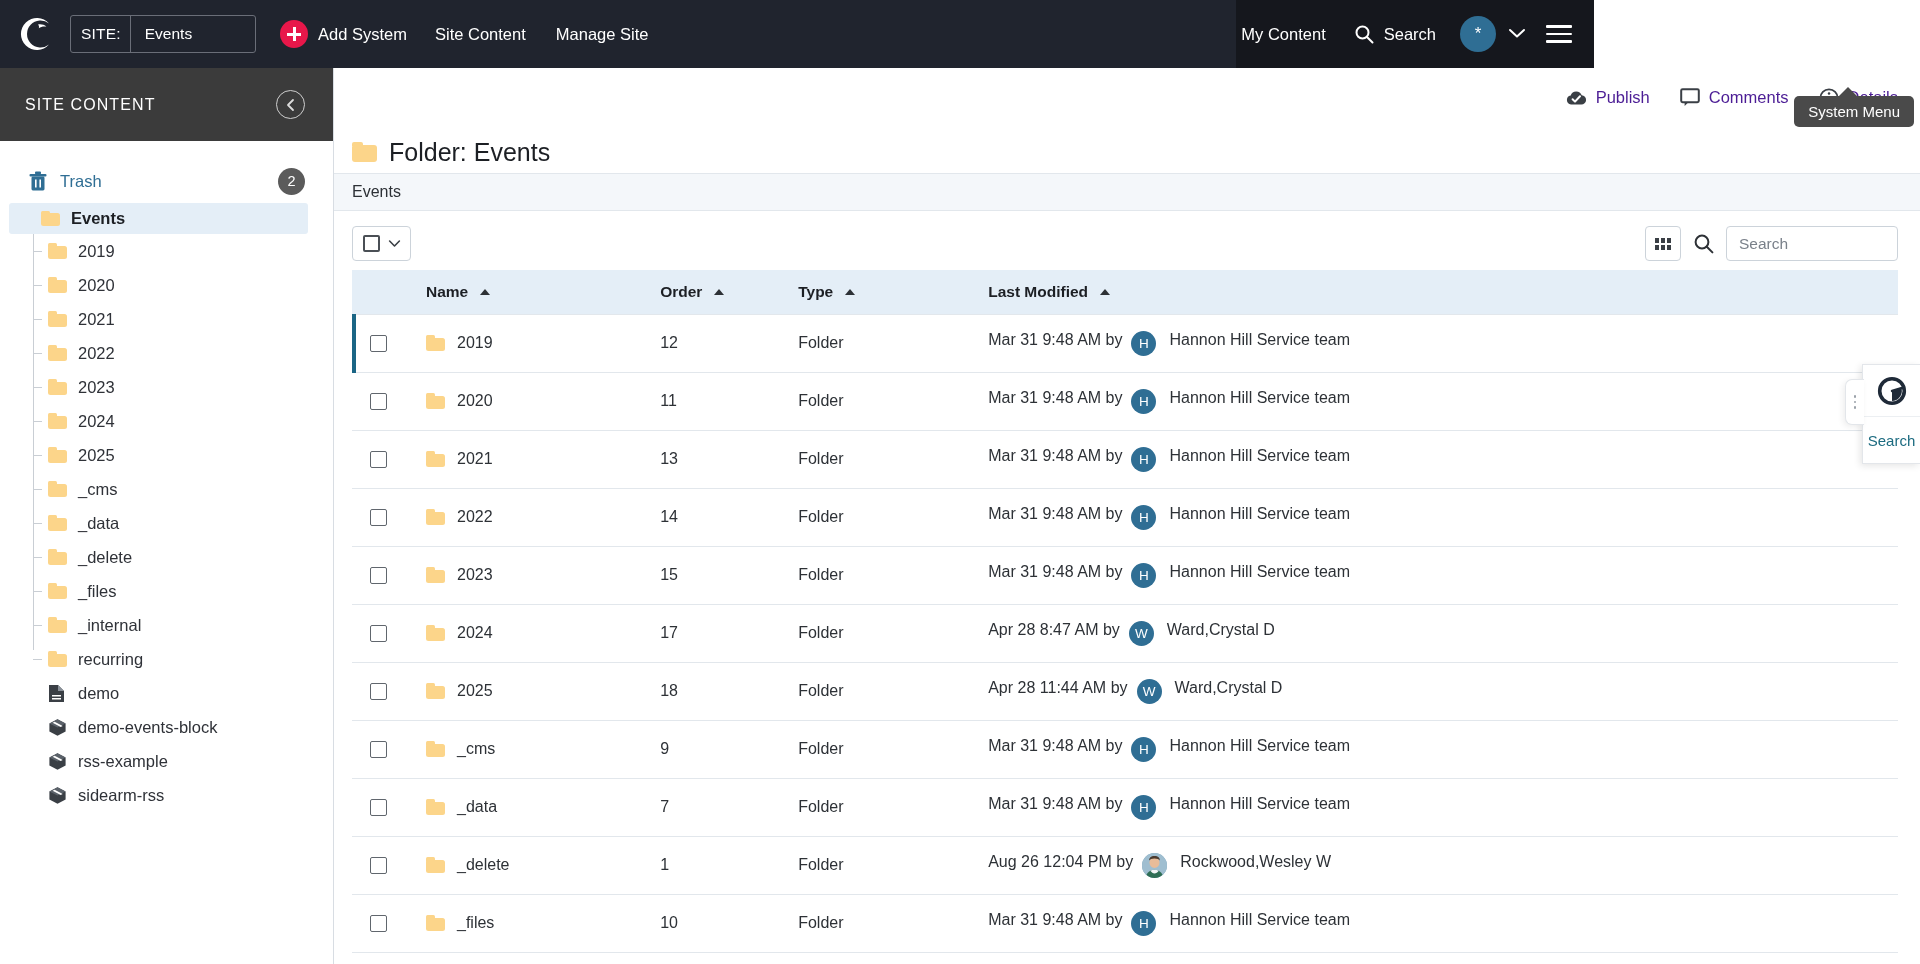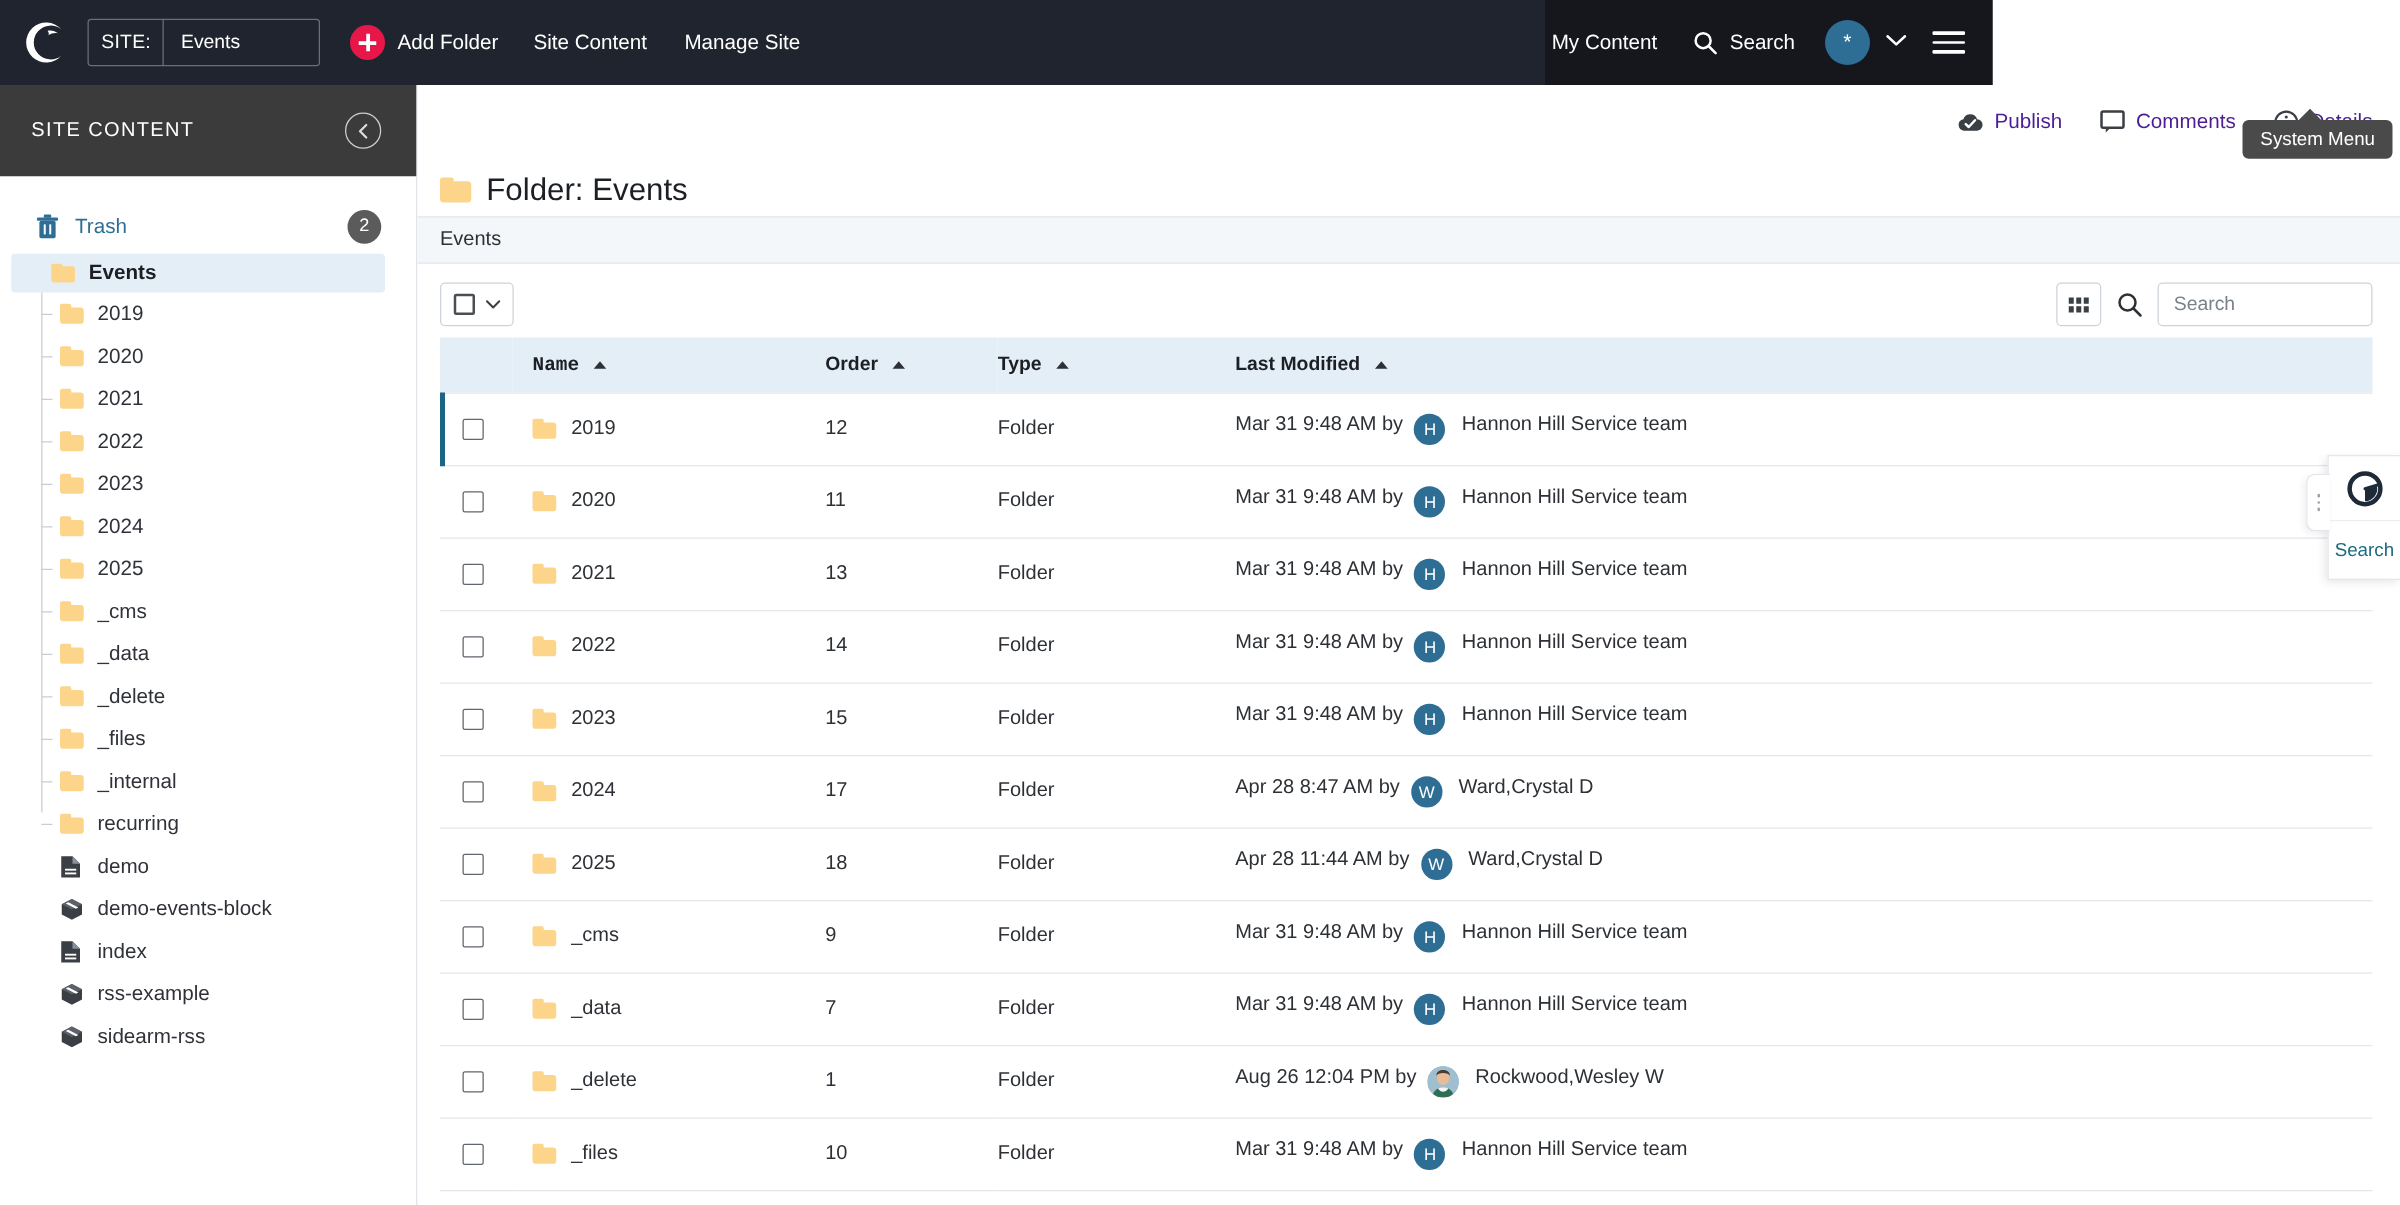--- a/index.html
+++ b/index.html
@@ -299,21 +299,21 @@
     </svg>
   </div>
 
   <div class="site-box">
     <div class="site-label">SITE:</div>
     <div class="site-value">Events</div>
   </div>
 
   <div class="add-content">
     <div class="plus-circle"></div>
-    <div class="nav-link">Add Folder</div>
+    <div class="nav-link">Add System</div>
   </div>
 
   <div class="topnav-items">
     <div class="nav-link">Site Content</div>
     <div class="nav-link">Manage Site</div>
   </div>
 
   <div class="topbar-right">
     <div class="tb-my-content">My Content</div>
     <div class="tb-search">
@@ -461,31 +461,20 @@
           </div>
           <div class="tree-item child noline">
             <span style="width: 19px; height: 19px; display: flex; flex: 0 0 auto;">
               <svg width="19" height="19" viewBox="0 0 19 19" aria-hidden="true">
                 <path d="M9.5 1.2 17.6 5.4v8.2L9.5 17.8 1.4 13.6V5.4z" fill="#3a3f45"></path>
                 <path d="M9.5 1.2 17.6 5.4 9.5 9.6 1.4 5.4z" fill="#5b626a"></path>
                 <path d="M6.6 3.7 14.7 7.9l-2 1.1L4.6 4.8z" fill="#ffffff"></path>
               </svg>
             </span>
             <span class="label">demo-events-block</span>
-          </div>
-          <div class="tree-item child noline">
-            <span style="width: 19px; height: 19px; display: flex; flex: 0 0 auto;">
-              <svg width="17" height="19" viewBox="0 0 17 19" aria-hidden="true">
-                <path d="M1 1h9l6 6v11H1z" fill="#3a3f45"></path>
-                <path d="M10 1l6 6h-6z" fill="#8a9199"></path>
-                <rect x="4" y="11" width="9" height="1.5" fill="#ffffff"></rect>
-                <rect x="4" y="14" width="9" height="1.5" fill="#ffffff"></rect>
-              </svg>
-            </span>
-            <span class="label">index</span>
           </div>
           <div class="tree-item child noline">
             <span style="width: 19px; height: 19px; display: flex; flex: 0 0 auto;">
               <svg width="19" height="19" viewBox="0 0 19 19" aria-hidden="true">
                 <path d="M9.5 1.2 17.6 5.4v8.2L9.5 17.8 1.4 13.6V5.4z" fill="#3a3f45"></path>
                 <path d="M9.5 1.2 17.6 5.4 9.5 9.6 1.4 5.4z" fill="#5b626a"></path>
                 <path d="M6.6 3.7 14.7 7.9l-2 1.1L4.6 4.8z" fill="#ffffff"></path>
               </svg>
             </span>
             <span class="label">rss-example</span>
@@ -569,21 +558,21 @@
         </svg>
         <input class="search-input" type="text" placeholder="Search" style="">
       </div>
     </div>
 
     <table>
       <thead>
         <tr>
           <th class="c-check"></th>
           <th class="c-name">
-            <div class="th-inner" style="padding-left:16px;font-family:Liberation Mono, monospace;">
+            <div class="th-inner" style="padding-left:16px;">
               <span>Name</span>
               <span class="sort-asc"></span>
             </div>
           </th>
           <th class="c-order">
             <div class="th-inner">
               <span>Order</span>
               <span class="sort-asc"></span>
             </div>
           </th>

